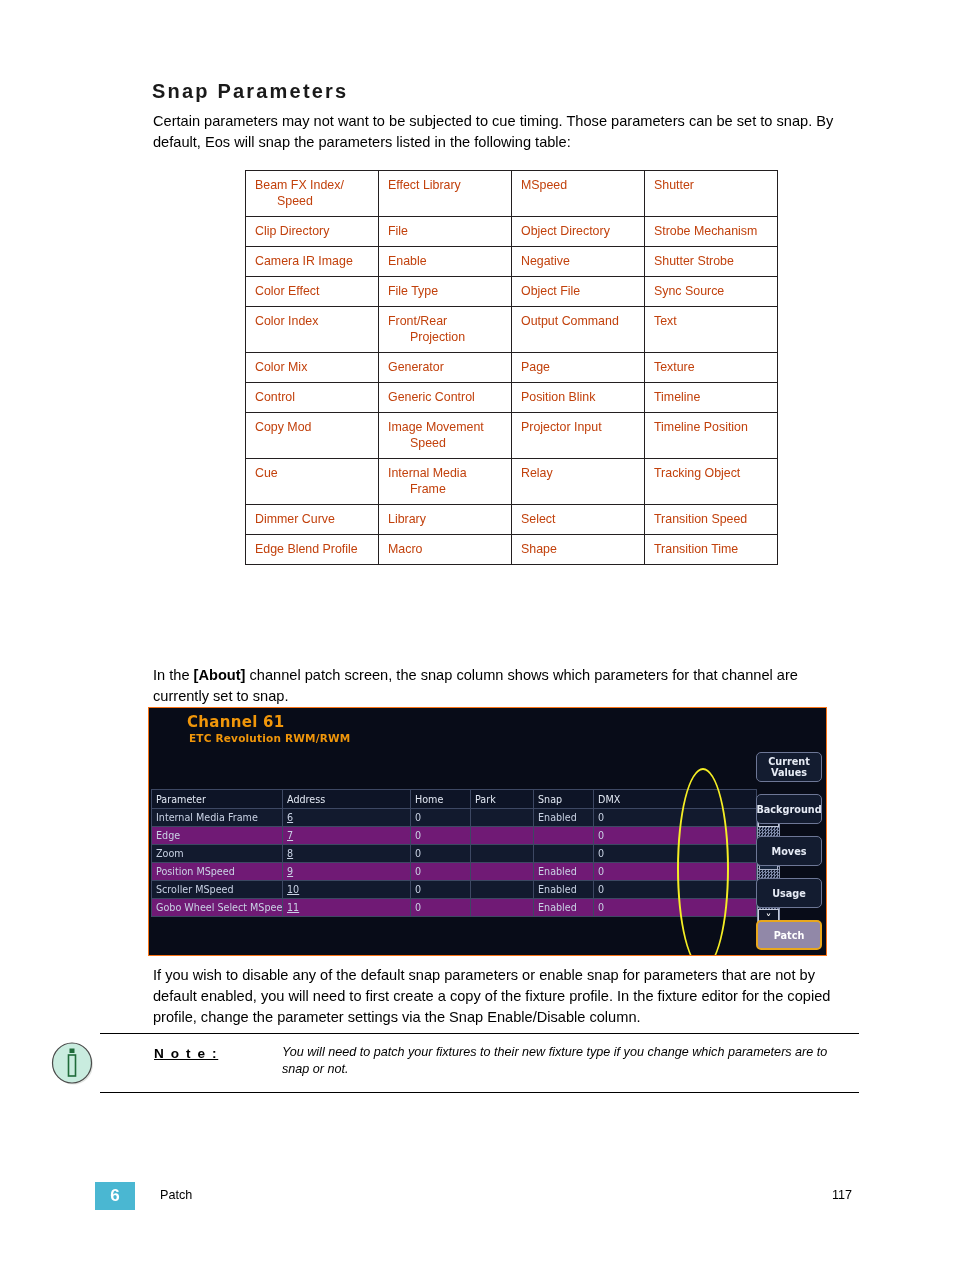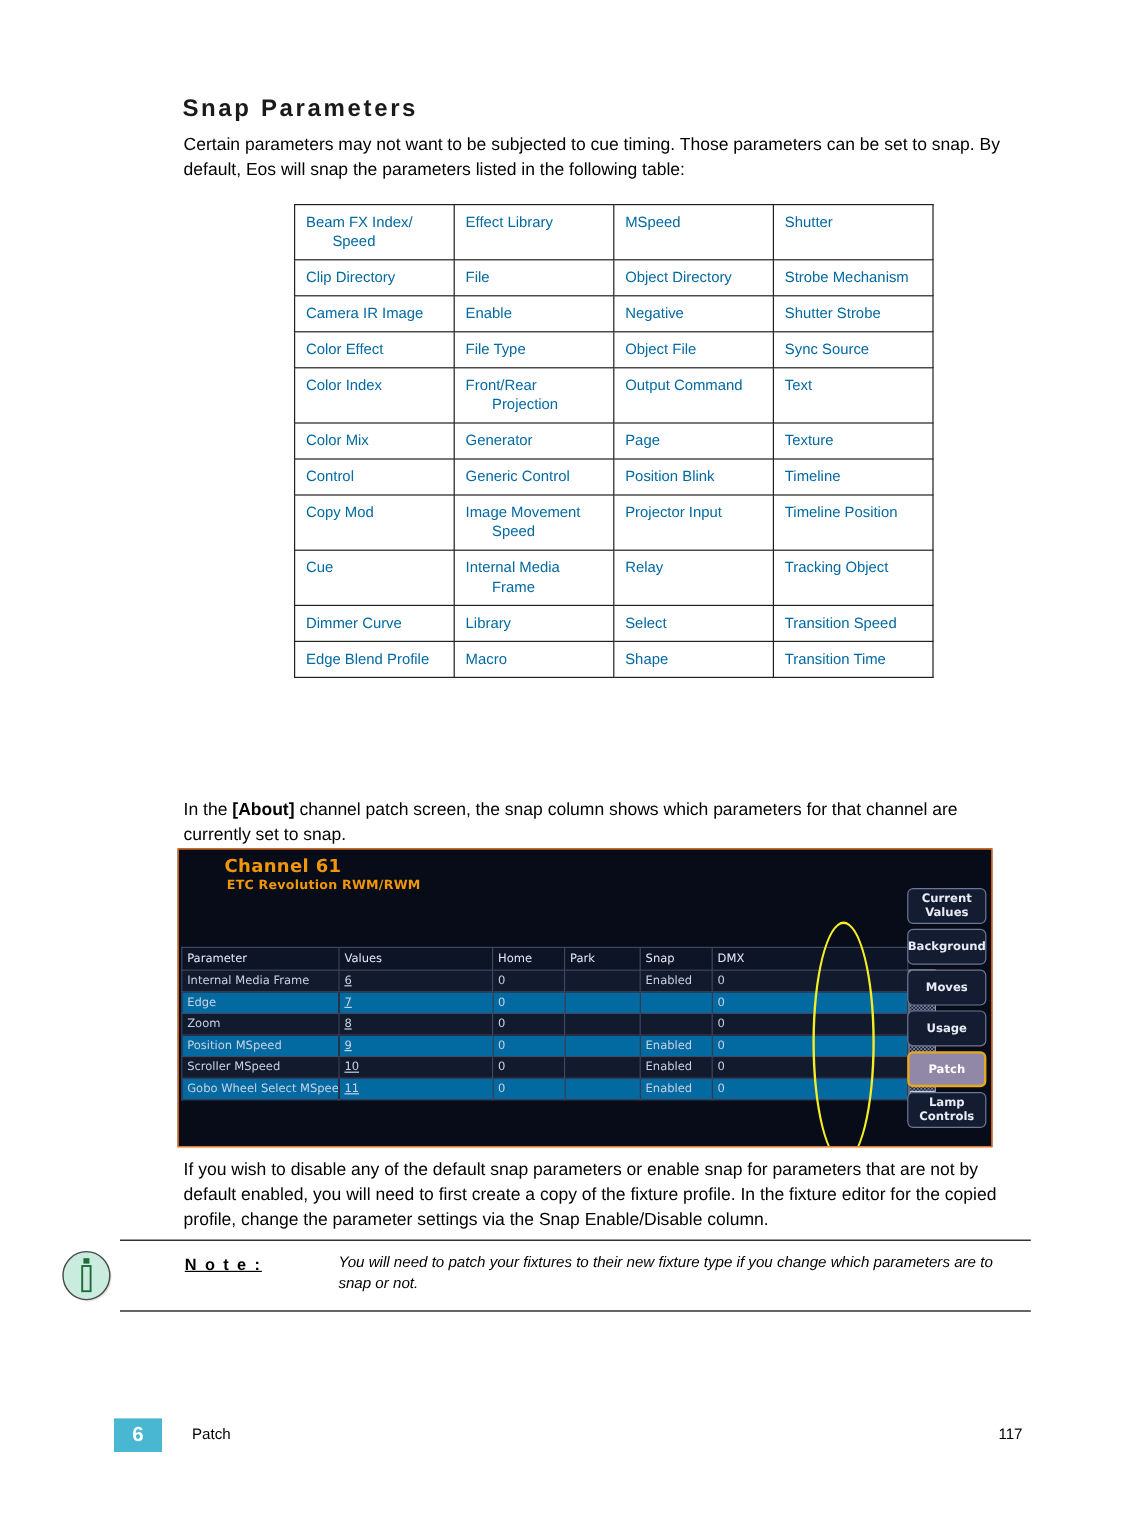--- a/index.html
+++ b/index.html
@@ -46,21 +46,21 @@
     width: 465px;
     border-collapse: collapse;
     table-layout: fixed;
   }
   #snap-table td {
     border: 1px solid #231f20;
     vertical-align: top;
     padding: 6px 7px 7px 9px;
     font-size: 12.4px;
     line-height: 16px;
-    color: #0369a1;
+    color: #c2410c;
     width: 116px;
   }
   #snap-table td .wrap {
     display: block;
     padding-left: 22px;
     text-indent: -22px;
   }
 
   
   #mid-paragraph {
@@ -134,21 +134,21 @@
     box-sizing: border-box;
     white-space: nowrap;
     overflow: hidden;
   }
   .eos-grid th {
     background: #0d1426;
     color: #e3e9f4;
     font-weight: normal;
     height: 19px;
   }
-  .eos-grid tr.alt td { background: #0369a1; margin-left: 33px; }
+  .eos-grid tr.alt td { background: #701a75; margin-left: 33px; }
   .eos-grid tr.norm td { background: #121a2e; }
   .eos-grid td.addr { text-decoration: underline; }
   .col-param { width: 131px; }
   .col-addr  { width: 128px; }
   .col-home  { width: 60px; }
   .col-park  { width: 63px; }
   .col-snap  { width: 60px; }
   .col-dmx   { width: 163px; }
 
   
@@ -206,20 +206,21 @@
     background: #131c30;
     color: #e6ebf5;
     font-size: 9.7px;
     font-weight: bold;
     line-height: 11px;
     display: flex;
     align-items: center;
     justify-content: center;
     text-align: center;
     box-sizing: border-box;
+    margin-top: 12px;
   }
   .eos-btn.active {
     background: #9188a8;
     border: 2px solid #e8a71c;
     color: #ffffff;
   }
 
   
   #snap-ellipse {
     position: absolute;
@@ -500,21 +501,21 @@
       <col class="col-param">
         <col class="col-addr">
         <col class="col-home">
       <col class="col-park">
         <col class="col-snap">
         <col class="col-dmx">
     </colgroup>
     <thead>
       <tr>
           <th>Parameter</th>
-          <th>Values</th>
+          <th>Address</th>
           <th>Home</th>
           <th>Park</th>
           <th>Snap</th>
           <th>DMX</th>
         </tr>
     </thead>
     <tbody>
         <tr class="norm">
           <td>Internal Media Frame</td>
           <td class="addr">6</td>

